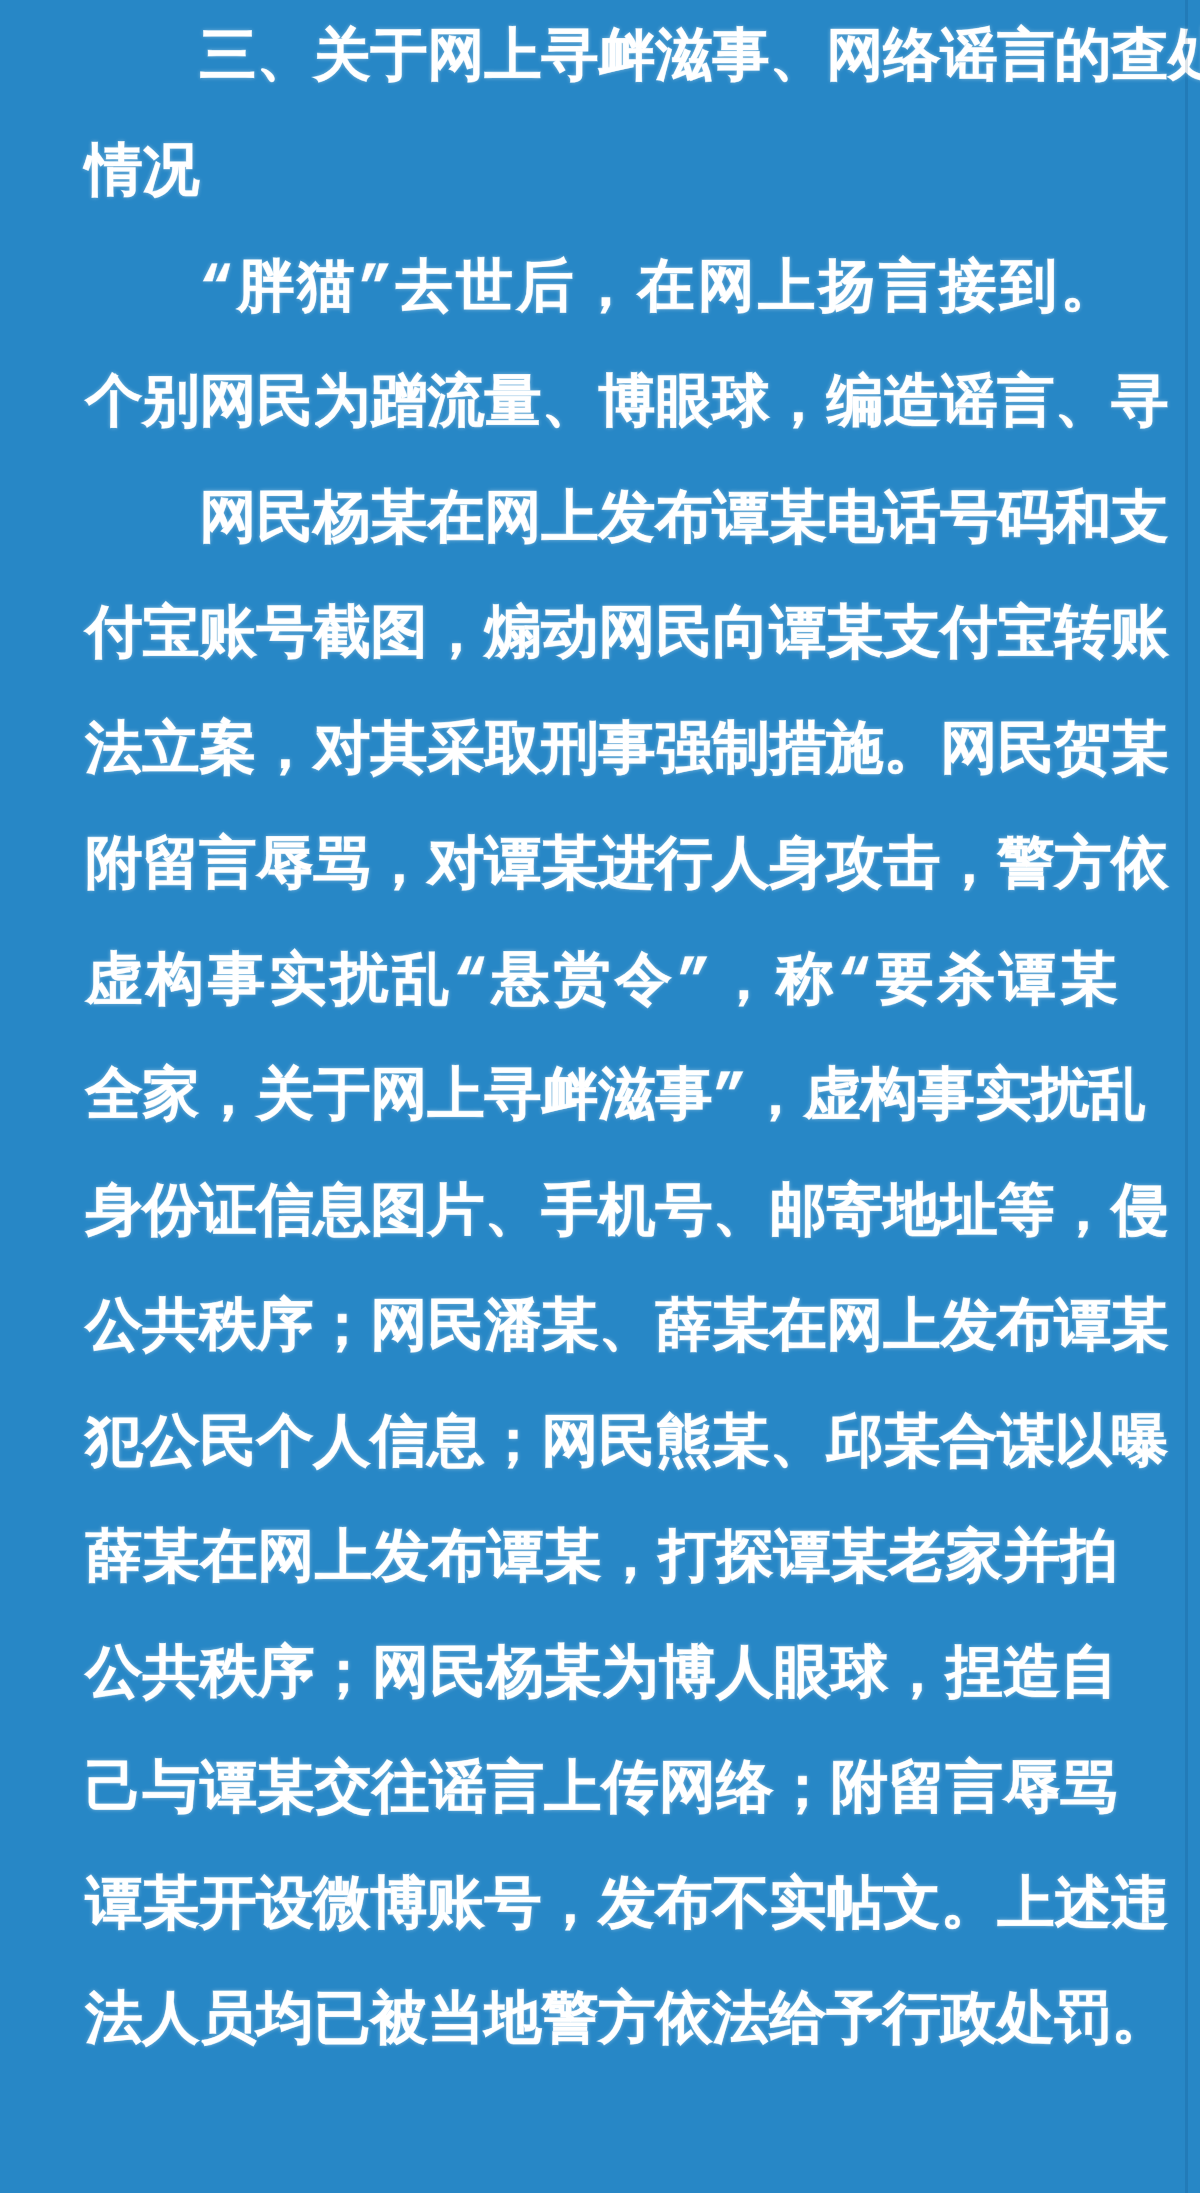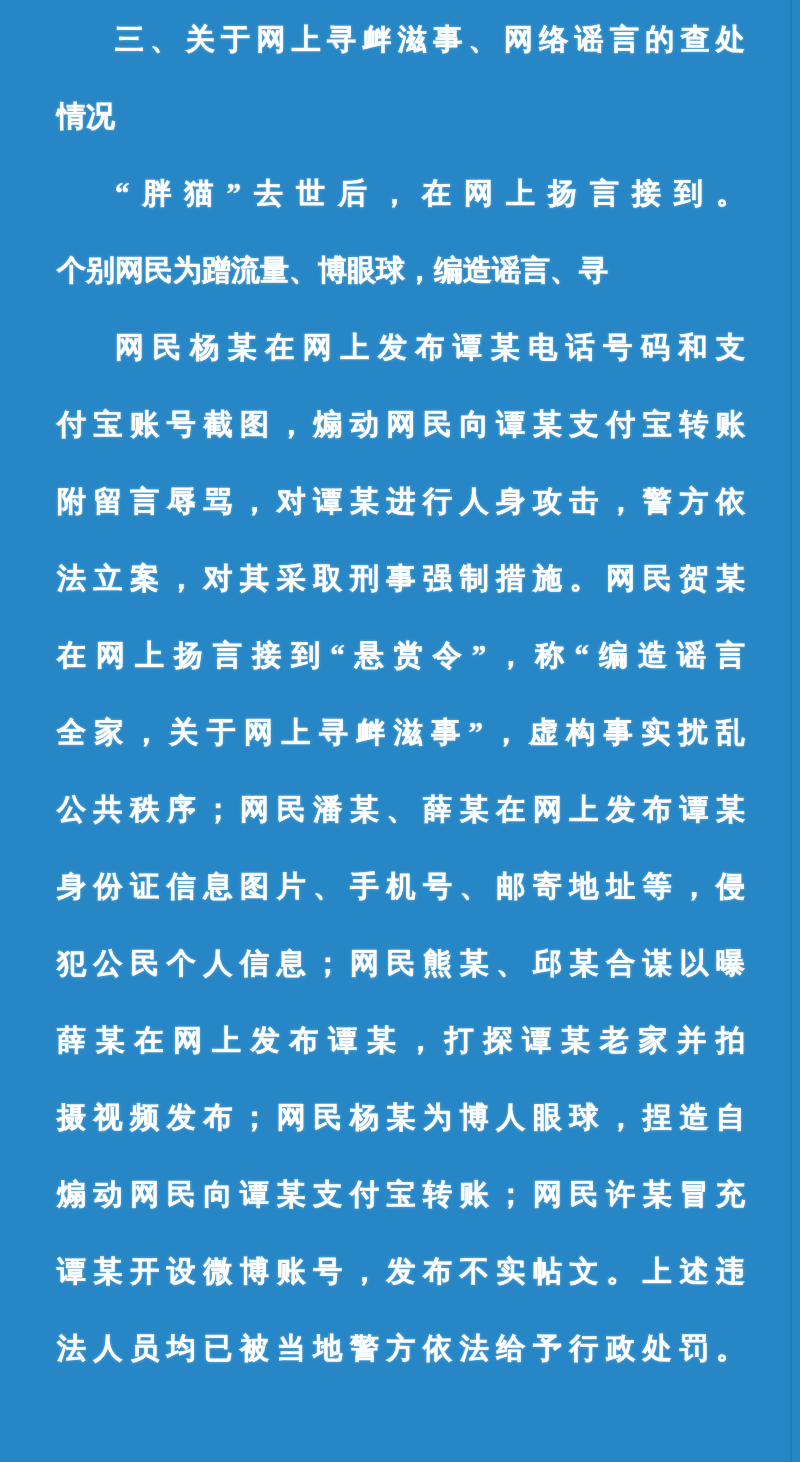--- a/index.html
+++ b/index.html
@@ -28,23 +28,23 @@
   .card::after {
     content: "";
     position: absolute;
     top: 0; right: 8px;
     width: 2px; height: 100%;
     background: rgba(0,40,80,0.12);
     pointer-events: none;
   }
   .block {
     color: var(--fg);
-    font-family: Liberation Serif, serif;
+    font-family: Liberation Mono, monospace;
     font-weight: bold;
-    font-size: 29px;
+    font-size: 38px;
     line-height: 77px;
     letter-spacing: 0;
     text-shadow: 0 0 3px rgba(255,255,255,0.45);
     -webkit-text-stroke: 0.5px rgba(255,255,255,0.6);
   }
   .block .line {
     text-align: justify;
     text-align-last: justify;
     white-space: nowrap;
     height: 77px;
@@ -62,26 +62,26 @@
       <div class="line">三、关于网上寻衅滋事、网络谣言的查处</div>
       <div class="line">情况</div>
     </div>
   <div class="block para">
       <div class="line">“胖猫”去世后，在网上扬言接到。</div>
       <div class="line">个别网民为蹭流量、博眼球，编造谣言、寻</div>
     </div>
   <div class="block para fill-last">
       <div class="line">网民杨某在网上发布谭某电话号码和支</div>
       <div class="line">付宝账号截图，煽动网民向谭某支付宝转账</div>
+      <div class="line">法立案，对其采取刑事强制措施。网民贺某</div>
       <div class="line">附留言辱骂，对谭某进行人身攻击，警方依</div>
-      <div class="line">法立案，对其采取刑事强制措施。网民贺某</div>
-      <div class="line">在网上扬言接到“悬赏令”，称“编造谣言</div>
+      <div class="line">虚构事实扰乱“悬赏令”，称“要杀谭某</div>
       <div class="line">全家，关于网上寻衅滋事”，虚构事实扰乱</div>
+      <div class="line">身份证信息图片、手机号、邮寄地址等，侵</div>
       <div class="line">公共秩序；网民潘某、薛某在网上发布谭某</div>
-      <div class="line">身份证信息图片、手机号、邮寄地址等，侵</div>
       <div class="line">犯公民个人信息；网民熊某、邱某合谋以曝</div>
       <div class="line">薛某在网上发布谭某，打探谭某老家并拍</div>
-      <div class="line">摄视频发布；网民杨某为博人眼球，捏造自</div>
-      <div class="line">煽动网民向谭某支付宝转账；网民许某冒充</div>
+      <div class="line">公共秩序；网民杨某为博人眼球，捏造自</div>
+      <div class="line">己与谭某交往谣言上传网络；附留言辱骂</div>
       <div class="line">谭某开设微博账号，发布不实帖文。上述违</div>
       <div class="line">法人员均已被当地警方依法给予行政处罚。</div>
     </div>
 </div>
 
 </body></html>

